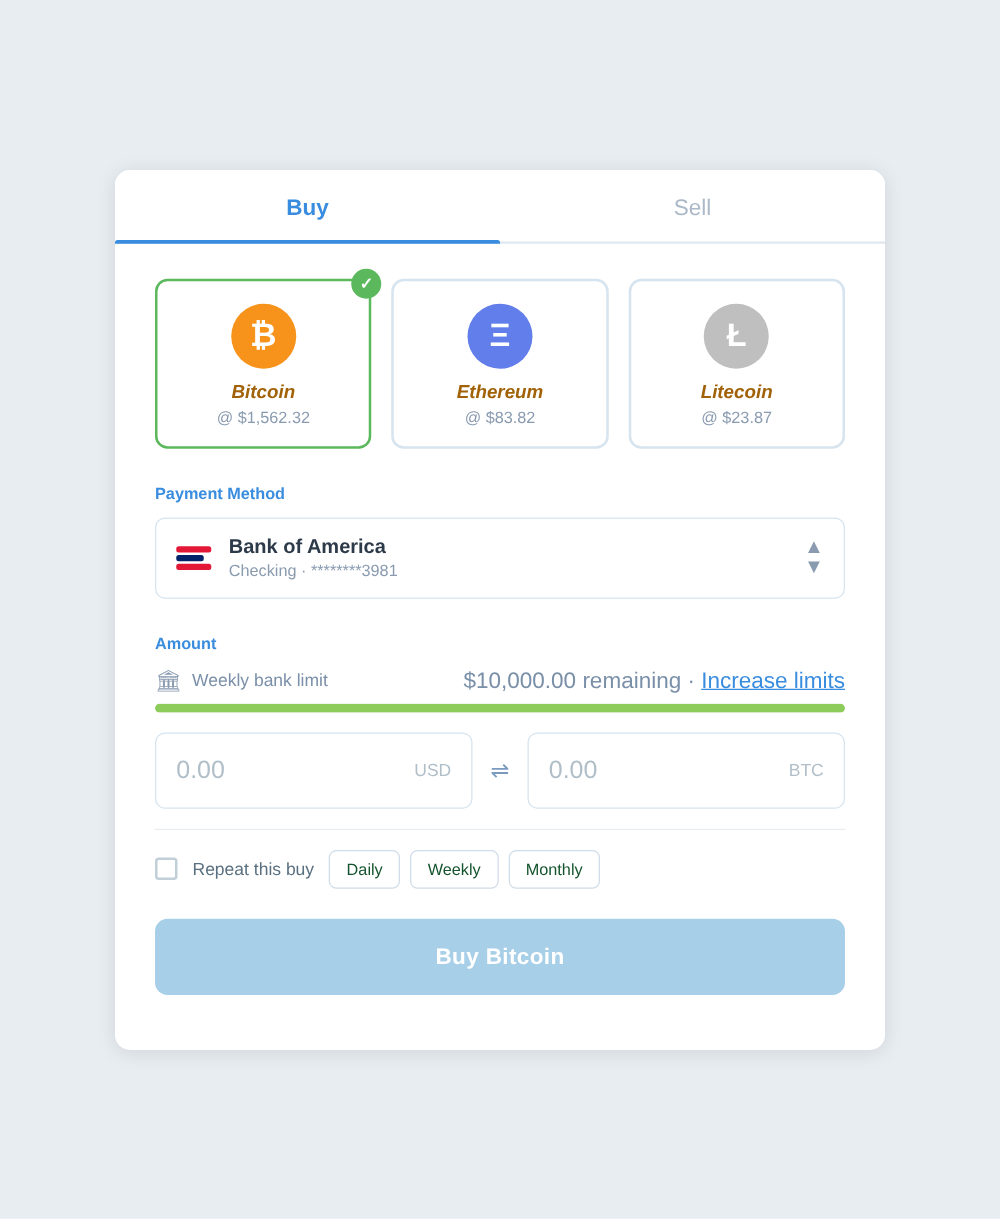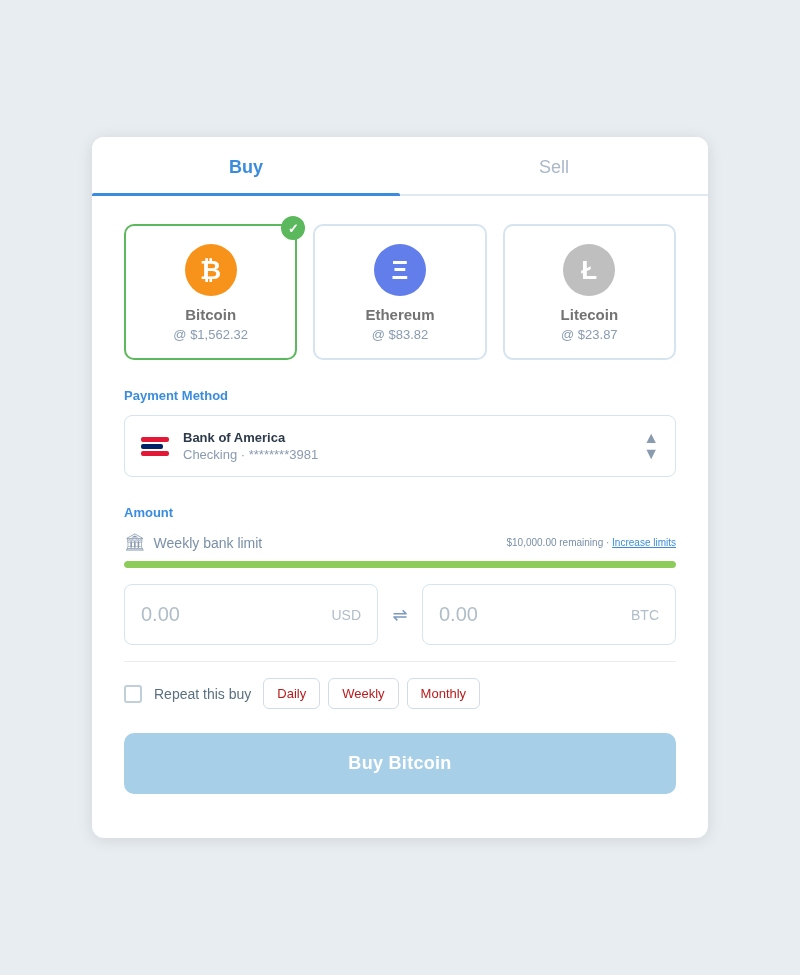--- a/index.html
+++ b/index.html
@@ -98,22 +98,23 @@
       font-size: 26px;
       font-weight: bold;
       color: #fff;
     }
     .crypto-icon.btc { background: #f7931a; }
     .crypto-icon.eth { background: #627eea; }
     .crypto-icon.ltc { background: #bfbfbf; }
     .crypto-name {
       font-size: 15px;
       font-weight: 600;
-      color: #737373;
+      color: #a16207;
       margin-bottom: 4px;
+      font-style: italic;
     }
     .crypto-price {
       font-size: 13px;
       color: #8a9bb0;
     }
     
     .section-label {
       font-size: 13px;
       font-weight: 700;
       color: #3a8dde;
@@ -141,21 +142,21 @@
       gap: 2px;
     }
     .boa-bar {
       height: 5px;
       border-radius: 2px;
     }
     .boa-bar:nth-child(1) { width: 28px; background: #e31837; }
     .boa-bar:nth-child(2) { width: 22px; background: #012169; }
     .boa-bar:nth-child(3) { width: 28px; background: #e31837; }
     .payment-info .bank-name {
-      font-size: 13px;
+      font-size: 16px;
       font-weight: 600;
       color: #2d3a4a;
     }
     .payment-info .bank-sub {
       font-size: 13px;
       color: #8a9bb0;
       margin-top: 2px;
     }
     .chevron-updown {
       color: #8a9bb0;
@@ -178,21 +179,21 @@
       align-items: center;
       gap: 8px;
       font-size: 14px;
       color: #7a8fa8;
     }
     .bank-icon {
       font-size: 17px;
       color: #8a9bb0;
     }
     .limit-right {
-      font-size: 10px;
+      font-size: 18px;
       color: #7a8fa8;
     }
     .limit-right a {
       color: #3a8dde;
       text-decoration: underline;
       cursor: pointer;
     }
     .progress-bar-bg {
       width: 100%;
       height: 7px;
@@ -269,21 +270,21 @@
     .freq-buttons {
       display: flex;
       gap: 8px;
       flex-wrap: nowrap;
     }
     .freq-btn {
       border: 1px solid #d0dce8;
       border-radius: 6px;
       padding: 7px 13px;
       font-size: 13px;
-      color: #b91c1c;
+      color: #14532d;
       background: #fff;
       cursor: pointer;
       white-space: nowrap;
     }
     
     .buy-btn {
       width: 100%;
       padding: 20px;
       background: #a8cfe8;
       border: none;

